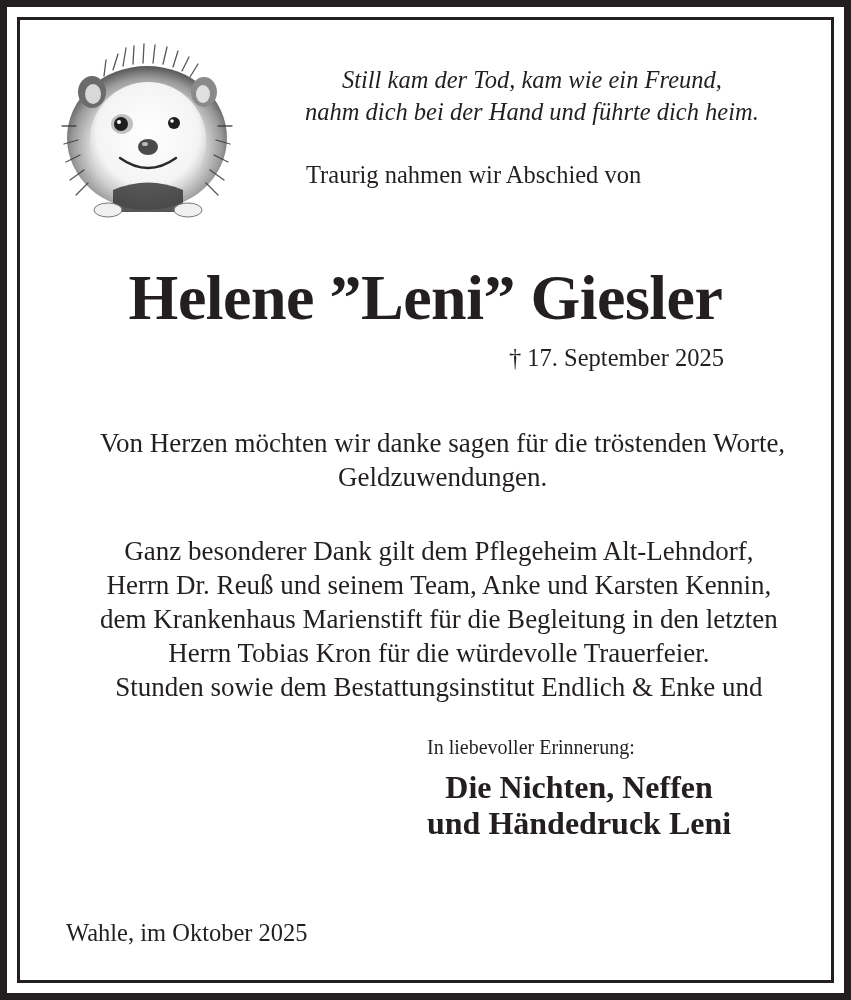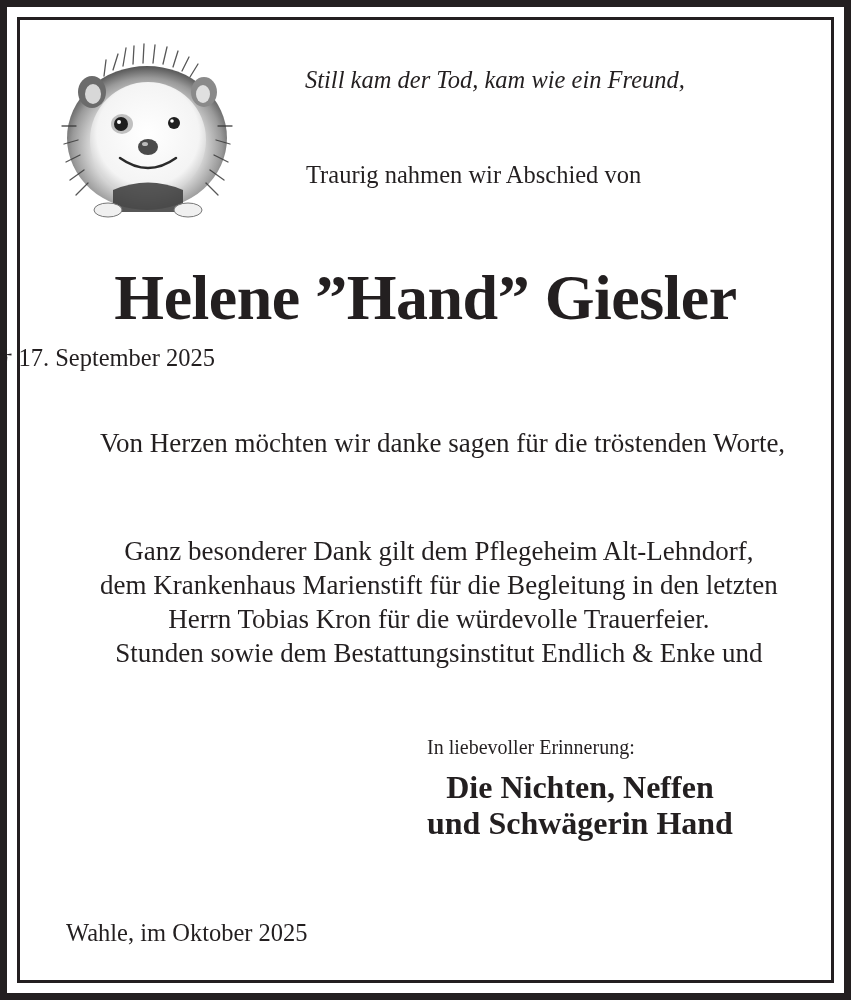--- a/index.html
+++ b/index.html
@@ -4,21 +4,21 @@
   <style>
     html, body { margin: 0; padding: 0; background: #ffffff; }
     body { width: 851px; height: 1000px; position: relative; overflow: hidden; font-family: "Liberation Serif", "DejaVu Serif", serif; color: #231f20; }
     .frame-outer { position: absolute; left: 0; top: 0; width: 851px; height: 1000px; box-sizing: border-box; border: 7px solid #231f20; background: #ffffff; }
     .frame-inner { position: absolute; left: 10px; top: 10px; right: 10px; bottom: 10px; border: 3px solid #231f20; background: #ffffff; }
     .abs { position: absolute; white-space: nowrap; }
     .hedgehog { position: absolute; left: 58px; top: 40px; width: 178px; height: 180px; }
     .verse { left: 305px; top: 64px; font-style: italic; font-size: 24.5px; line-height: 32px; }
     .intro { left: 306px; top: 160px; font-size: 24.5px; line-height: 30px; }
     .name { left: 0; width: 851px; top: 258px; text-align: center; font-weight: bold; font-size: 64px; line-height: 80px; letter-spacing: -0.5px; }
-    .death { left: 0; width: 724px; top: 343px; text-align: left; font-size: 24.5px; line-height: 30px; }
+    .death { left: 0; width: 724px; top: 343px; text-align: right; font-size: 24.5px; line-height: 30px; }
     .para { left: 66px; font-size: 27px; line-height: 34px; margin-left: 34px; }
     .para1 { top: 426px; }
     .para2 { top: 534px; }
     .memory { left: 427px; top: 732px; font-size: 20px; line-height: 30px; }
     .signers { left: 427px; top: 769px; font-weight: bold; font-size: 32px; line-height: 36px; }
     .place { left: 66px; top: 918px; font-size: 24.5px; line-height: 30px; }
     .line { display: block; text-align: center; }
   </style>
 </head>
 <body>
@@ -85,39 +85,42 @@
   <path d="M62 118 Q90 138 118 118" stroke="#2a2a2a" stroke-width="2.5" fill="none" stroke-linecap="round"></path>
 
   <path d="M55 150 Q90 135 125 150 L125 172 L55 172 Z" fill="#3a3a3a" opacity="0.85"></path>
 
   <ellipse cx="50" cy="170" rx="14" ry="7" fill="#f0f0f0" stroke="#777" stroke-width="1"></ellipse>
   <ellipse cx="130" cy="170" rx="14" ry="7" fill="#f0f0f0" stroke="#777" stroke-width="1"></ellipse>
 </svg>
 
 <div class="abs verse">
   <span class="line">Still kam der Tod, kam wie ein Freund,</span>
+  <span class="line">nahm dich bei der Hand und führte dich heim.</span>
 </div>
 
 <div class="abs intro">Traurig nahmen wir Abschied von</div>
 
-<div class="abs name">Helene ”Hand” Giesler</div>
+<div class="abs name">Helene ”Leni” Giesler</div>
 
 <div class="abs death">† 17. September 2025</div>
 
 <div class="abs para para1">
   <span class="line">Von Herzen möchten wir danke sagen für die tröstenden Worte,</span>
+  <span class="line">Geldzuwendungen.</span>
 </div>
 
 <div class="abs para para2">
   <span class="line">Ganz besonderer Dank gilt dem Pflegeheim Alt-Lehndorf,</span>
+  <span class="line">Herrn Dr. Reuß und seinem Team, Anke und Karsten Kennin,</span>
   <span class="line">dem Krankenhaus Marienstift für die Begleitung in den letzten</span>
   <span class="line">Herrn Tobias Kron für die würdevolle Trauerfeier.</span>
   <span class="line">Stunden sowie dem Bestattungsinstitut Endlich &amp; Enke und</span>
 </div>
 
 <div class="abs memory">In liebevoller Erinnerung:</div>
 
 <div class="abs signers">
   <span class="line">Die Nichten, Neffen</span>
-  <span class="line">und Schwägerin Hand</span>
+  <span class="line">und Händedruck Leni</span>
 </div>
 
 <div class="abs place">Wahle, im Oktober 2025</div>
 
 </body></html>

